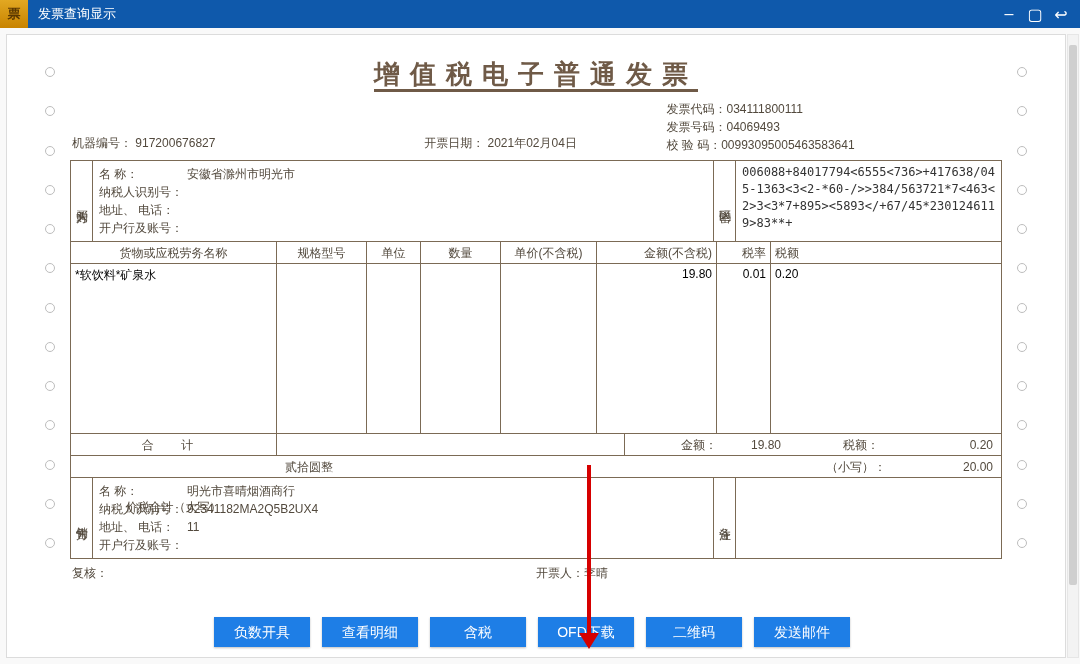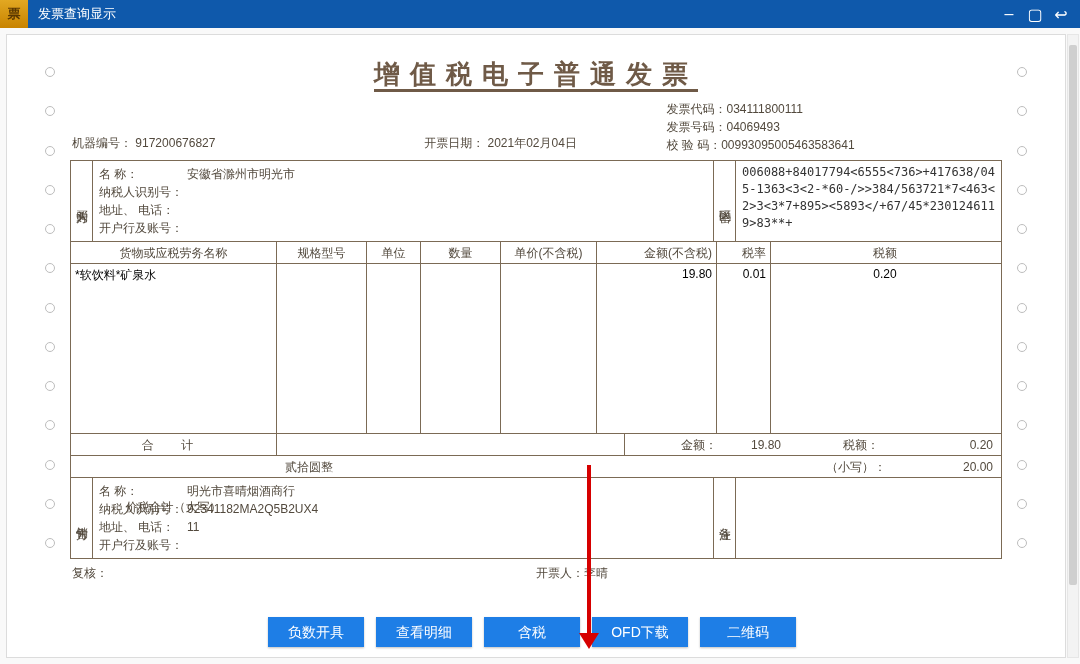--- a/index.html
+++ b/index.html
@@ -105,21 +105,21 @@
   .items-head{border-bottom:1px solid #7b6a55;height:22px;line-height:22px;color:#52493d;text-align:center;}
   .col{border-right:1px solid #7b6a55;padding:0 4px;overflow:hidden;white-space:nowrap;}
   .col:last-child{border-right:none;}
   .c1{width:206px;text-align:center;}
   .c2{width:90px;}
   .c3{width:54px;}
   .c4{width:80px;}
   .c5{width:96px;}
   .c6{width:120px;text-align:right;}
   .c7{width:54px;text-align:right;}
-  .c8{flex:1;text-align:center;padding-right:6px;}
+  .c8{flex:1;text-align:left;padding-right:6px;}
   .items-body{height:170px;border-bottom:1px solid #7b6a55;display:flex;}
   .items-body .col{padding-top:3px;}
   .c1b{text-align:left;}
   .total-row{height:22px;line-height:22px;border-bottom:1px solid #7b6a55;color:#52493d;gap:28px;}
   .total-row .lbl-cell{width:206px;text-align:center;border-right:1px solid #7b6a55;letter-spacing:12px;}
   .total-row .blank{width:320px;border-right:1px solid #7b6a55;}
   .total-row .amt-lbl{width:70px;text-align:right;padding-right:6px;}
   .total-row .amt-val{width:50px;text-align:right;padding-right:32px;}
   .total-row .tax-lbl{width:54px;text-align:right;padding-right:4px;}
   .total-row .tax-val{flex:1;text-align:right;padding-right:8px;}
@@ -330,20 +330,21 @@
         </div>
       </div>
     </div>
 
     <div class="btnbar">
       <button class="btn">负数开具</button>
       <button class="btn">查看明细</button>
       <button class="btn">含税</button>
       <button class="btn">OFD下载</button>
       <button class="btn">二维码</button>
+      <button class="btn">发送邮件</button>
     </div>
 
     <div class="arrow"></div>
   </div>
 
   <div class="scrollbar">
     <div class="scroll-thumb"></div>
   </div>
 </div>
 

